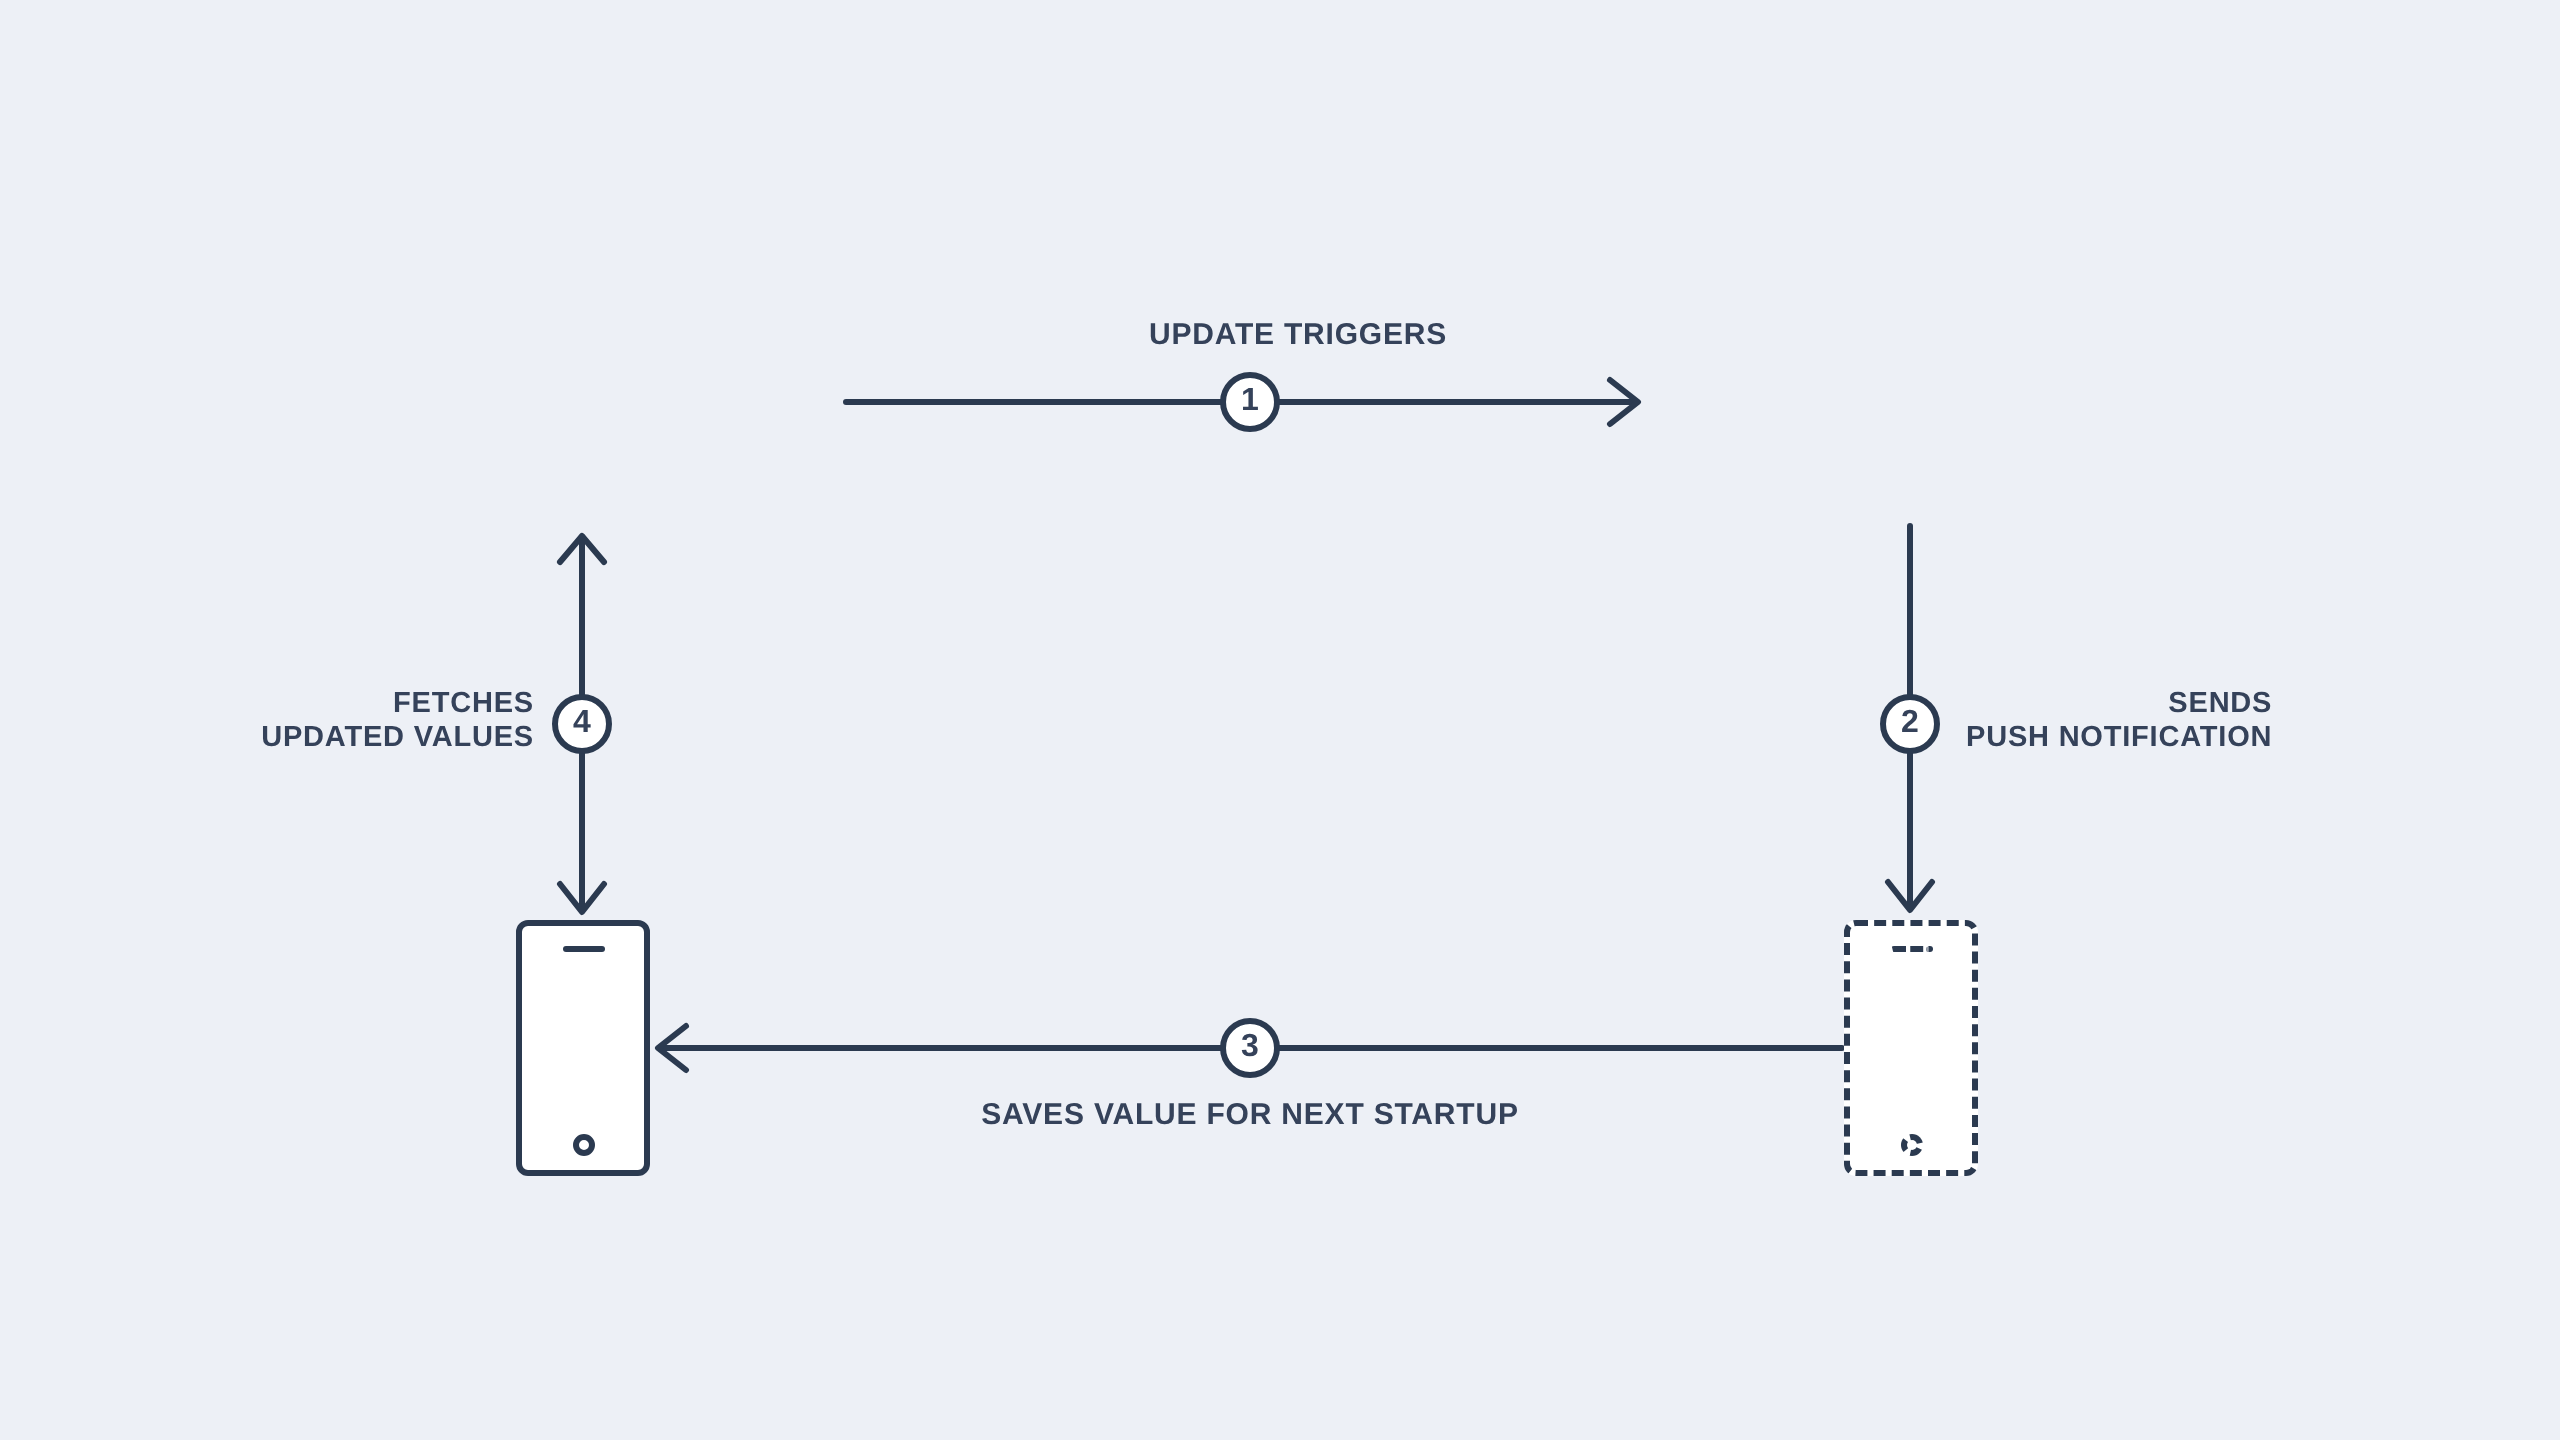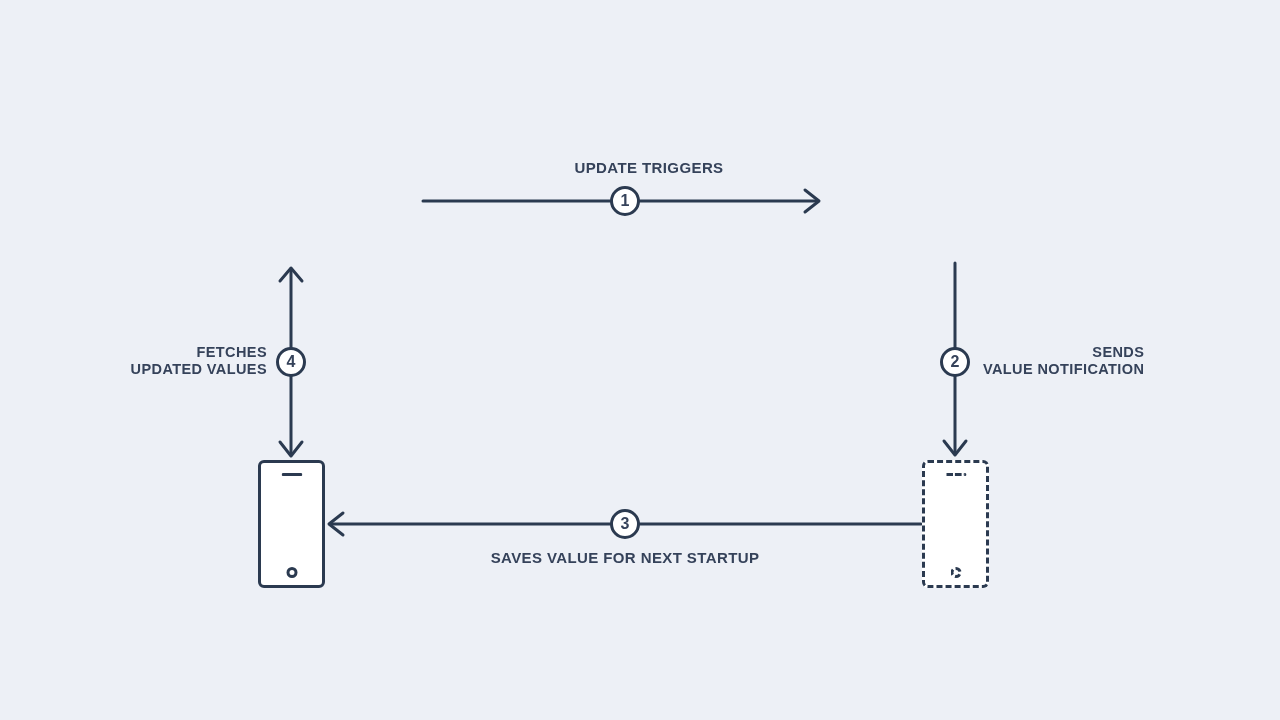--- a/index.html
+++ b/index.html
@@ -153,21 +153,21 @@
   <div class="badge badge-4">
     <span>4</span>
   </div>
 
   <div class="edge-label label-1">
     <div>UPDATE TRIGGERS</div>
   </div>
 
   <div class="edge-label label-2">
     <div>SENDS</div>
-    <div>VALUE NOTIFICATION</div>
+    <div>PUSH NOTIFICATION</div>
   </div>
 
   <div class="edge-label label-3">
     <div>SAVES VALUE FOR NEXT STARTUP</div>
   </div>
 
   <div class="edge-label label-4">
     <div>FETCHES</div>
     <div>UPDATED VALUES</div>
   </div>

